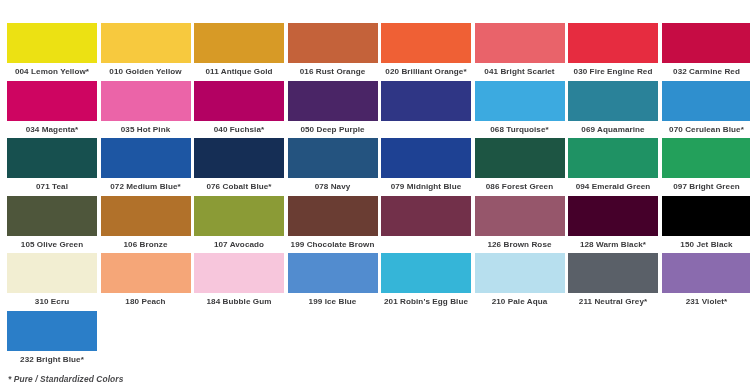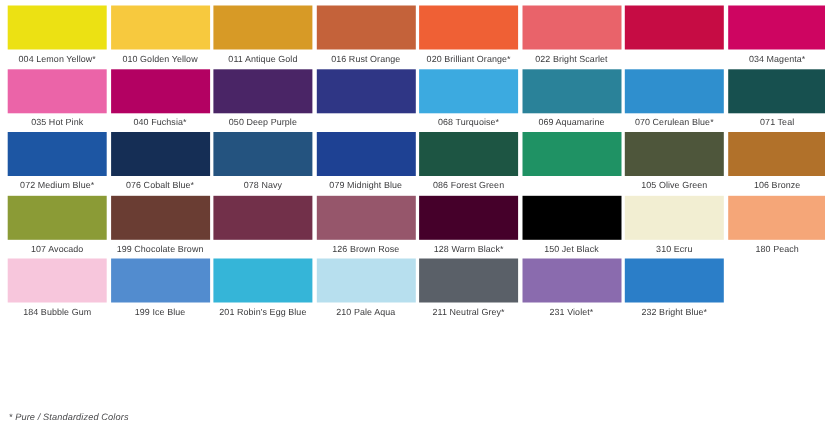--- a/index.html
+++ b/index.html
@@ -13,22 +13,23 @@
     height: 391px;
     overflow: hidden;
     font-family: "Liberation Sans", sans-serif;
     -webkit-font-smoothing: antialiased;
   }
   #chart-root {
     position: relative;
     width: 750px;
     height: 391px;
     box-sizing: border-box;
-    padding: 5px 0 0 7px;
+    padding: 23px 0 0 7px;
     background: #ffffff;
+    font-weight: bold;
   }
   .swatch-grid {
     display: grid;
     grid-template-columns: repeat(8, 90px);
     column-gap: 3.5px;
     row-gap: 0px;
     align-content: start;
   }
   .swatch-cell {
     width: 90px;
@@ -90,24 +91,29 @@
       <div class="swatch-cell">
         <div class="swatch-chip" style="background-color: rgb(196, 98, 58);"></div>
         <span class="swatch-label">016 Rust Orange</span>
       </div>
       <div class="swatch-cell">
         <div class="swatch-chip" style="background-color: rgb(239, 96, 53);"></div>
         <span class="swatch-label">020 Brilliant Orange*</span>
       </div>
       <div class="swatch-cell">
         <div class="swatch-chip" style="background-color: rgb(233, 99, 106);"></div>
-        <span class="swatch-label">022 Bright Scarlet</span>
+        <span class="swatch-label">041 Bright Scarlet</span>
+      </div>
+      <div class="swatch-cell">
+        <div class="swatch-chip" style="background-color: rgb(230, 44, 64);"></div>
+        <span class="swatch-label">030 Fire Engine Red</span>
       </div>
       <div class="swatch-cell">
         <div class="swatch-chip" style="background-color: rgb(198, 12, 68);"></div>
+        <span class="swatch-label">032 Carmine Red</span>
       </div>
       <div class="swatch-cell">
         <div class="swatch-chip" style="background-color: rgb(206, 5, 97);"></div>
         <span class="swatch-label">034 Magenta*</span>
       </div>
       <div class="swatch-cell">
         <div class="swatch-chip" style="background-color: rgb(235, 100, 168);"></div>
         <span class="swatch-label">035 Hot Pink</span>
       </div>
       <div class="swatch-cell">
@@ -152,20 +158,25 @@
       <div class="swatch-cell">
         <div class="swatch-chip" style="background-color: rgb(30, 65, 147);"></div>
         <span class="swatch-label">079 Midnight Blue</span>
       </div>
       <div class="swatch-cell">
         <div class="swatch-chip" style="background-color: rgb(29, 85, 67);"></div>
         <span class="swatch-label">086 Forest Green</span>
       </div>
       <div class="swatch-cell">
         <div class="swatch-chip" style="background-color: rgb(31, 146, 100);"></div>
+        <span class="swatch-label">094 Emerald Green</span>
+      </div>
+      <div class="swatch-cell">
+        <div class="swatch-chip" style="background-color: rgb(35, 160, 91);"></div>
+        <span class="swatch-label">097 Bright Green</span>
       </div>
       <div class="swatch-cell">
         <div class="swatch-chip" style="background-color: rgb(78, 86, 59);"></div>
         <span class="swatch-label">105 Olive Green</span>
       </div>
       <div class="swatch-cell">
         <div class="swatch-chip" style="background-color: rgb(177, 113, 42);"></div>
         <span class="swatch-label">106 Bronze</span>
       </div>
       <div class="swatch-cell">

